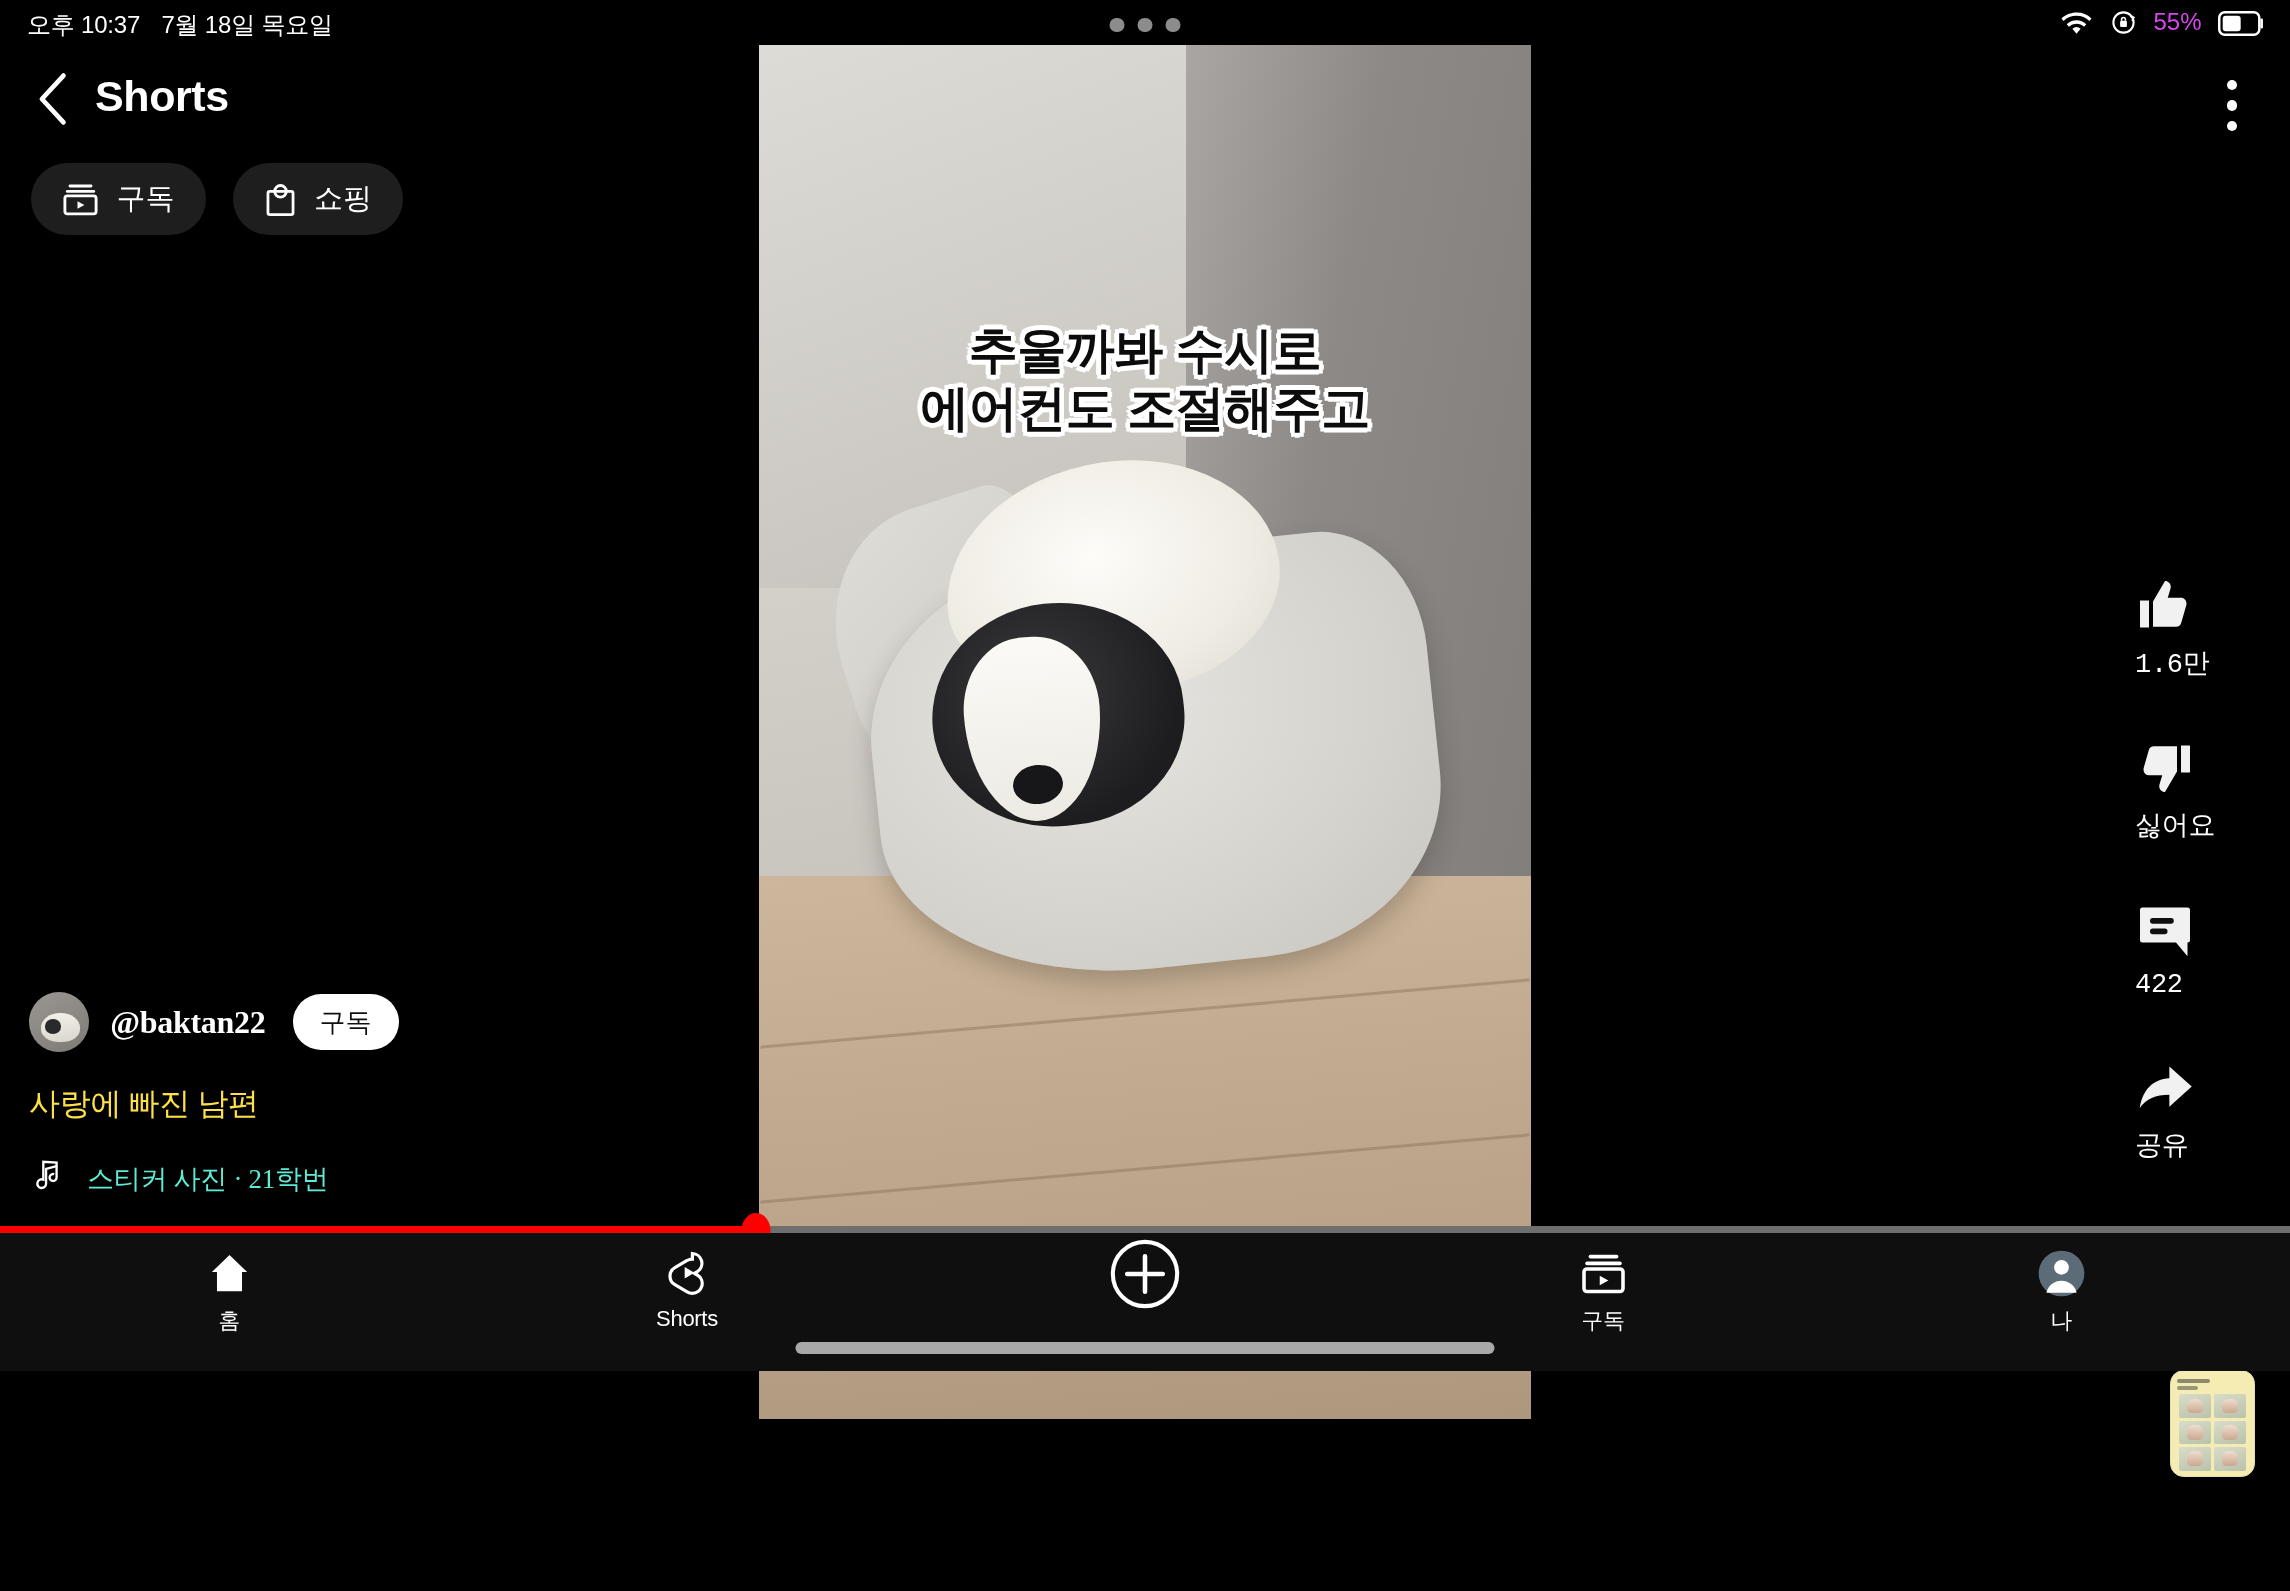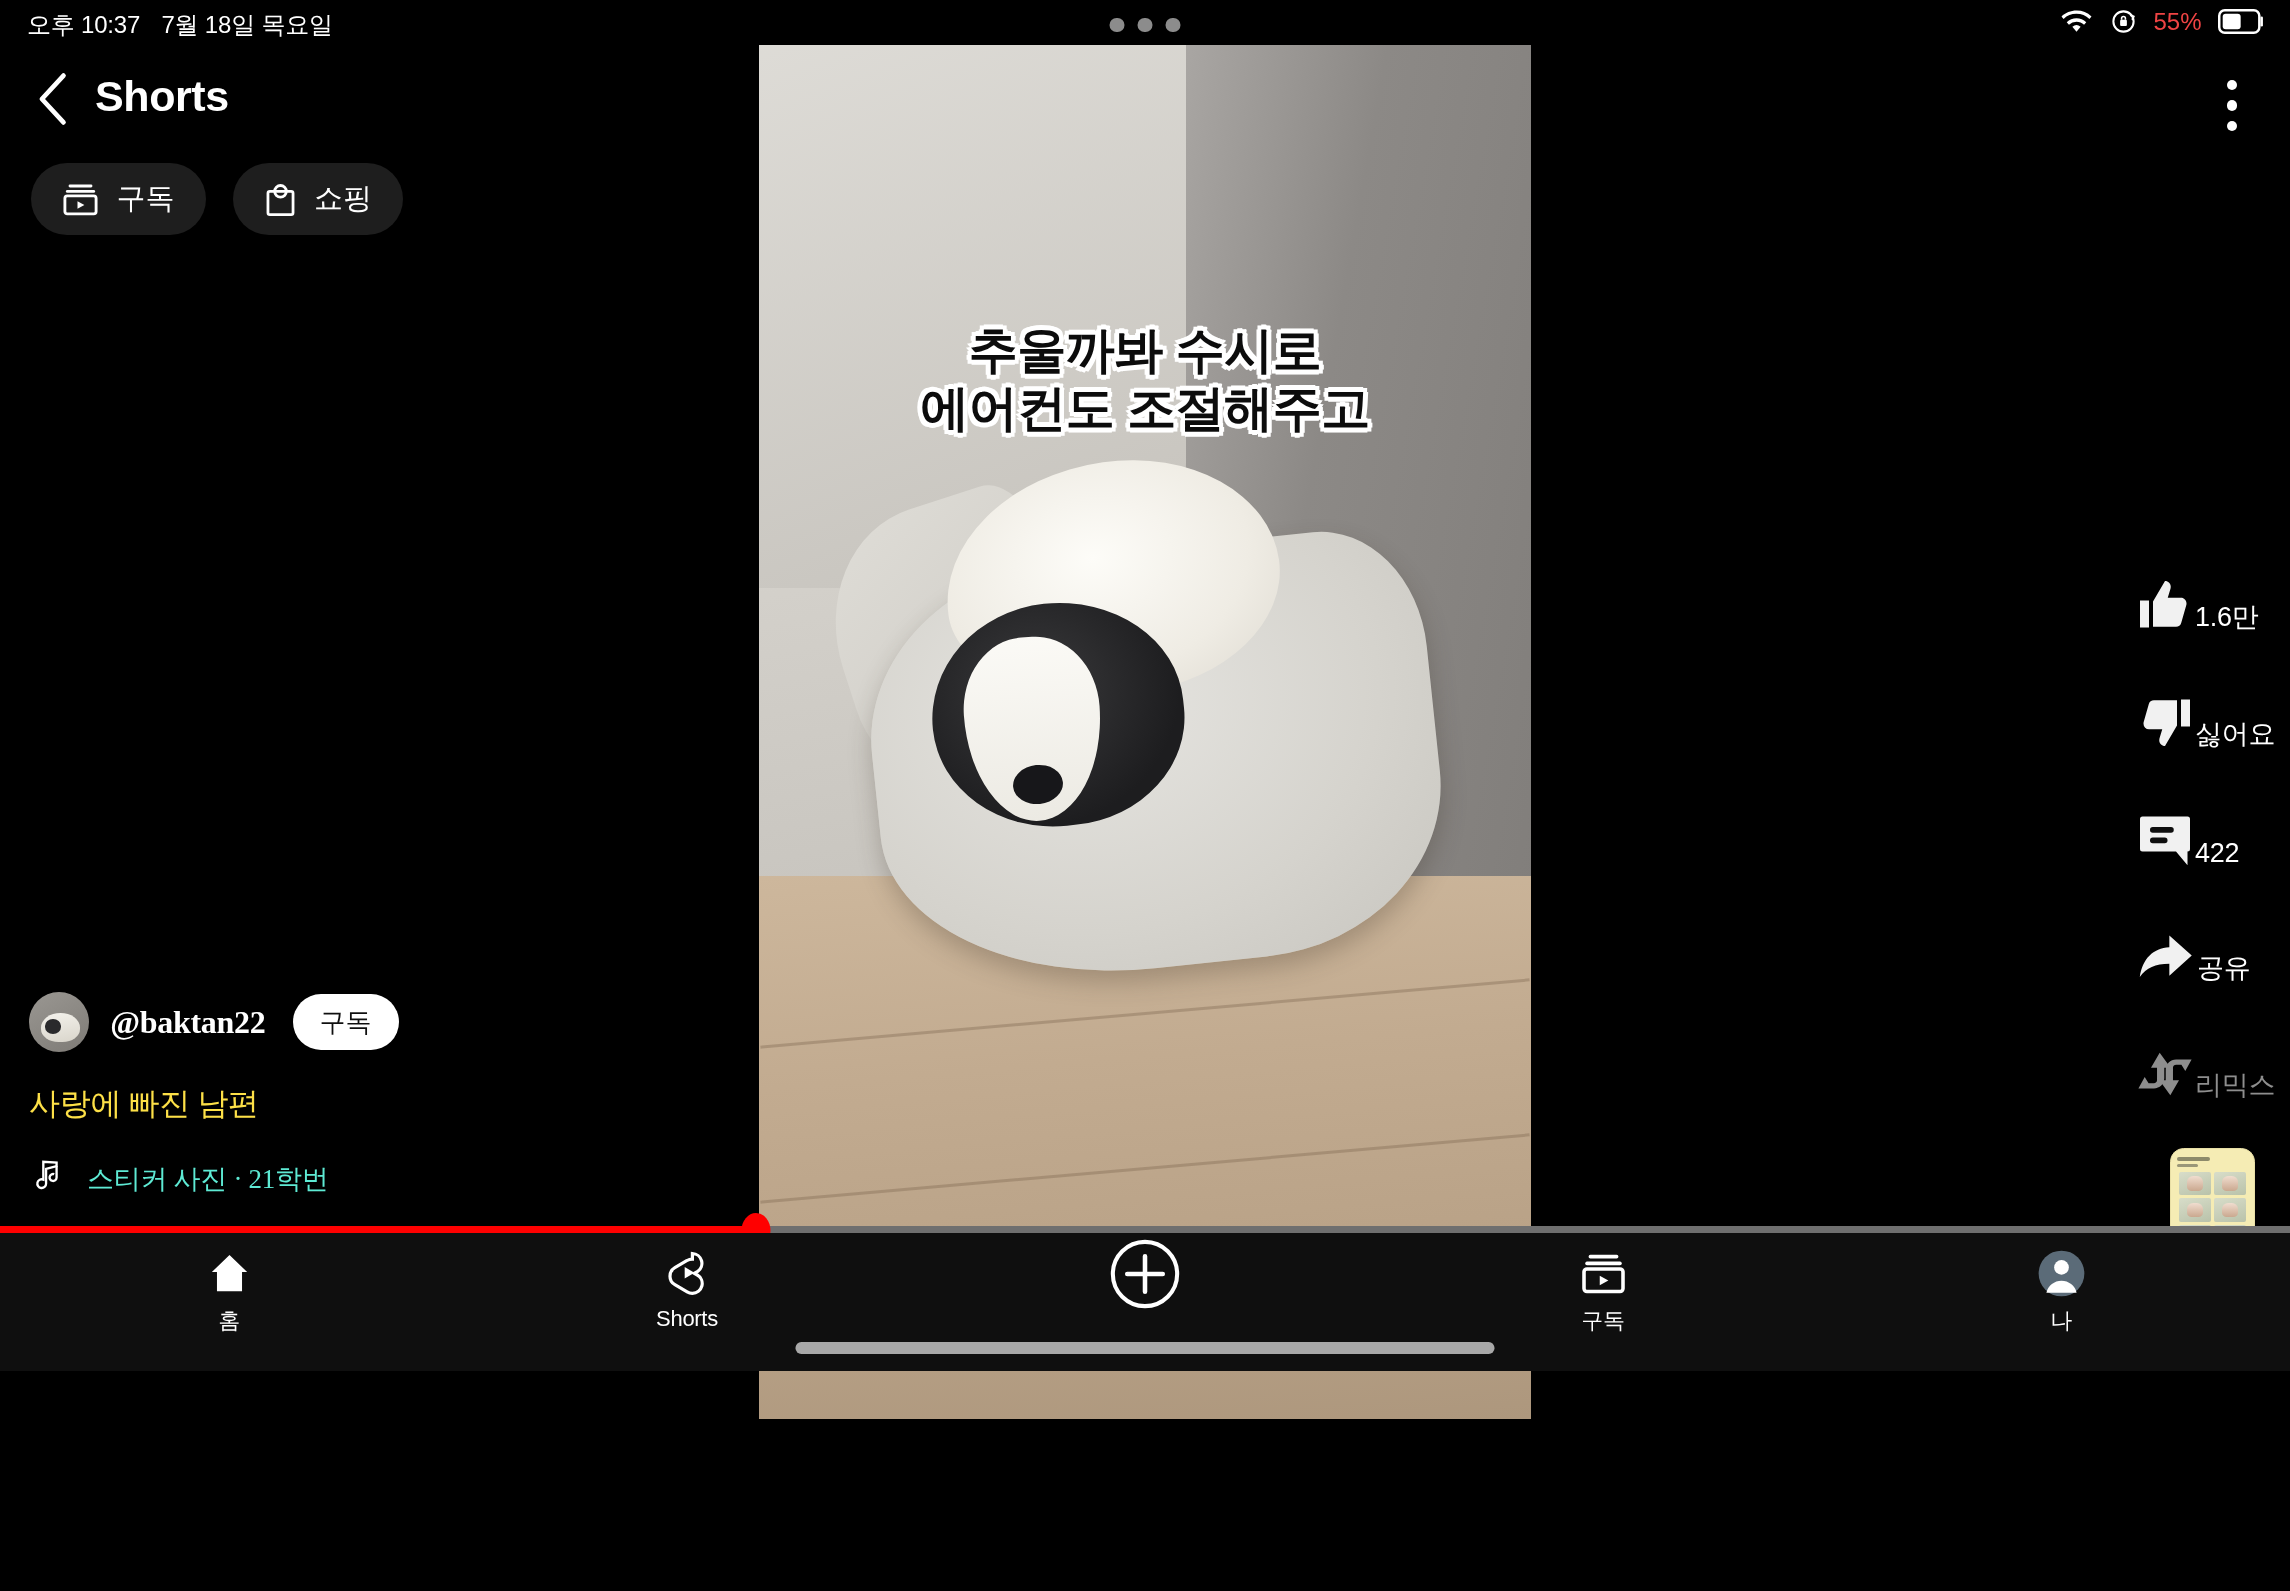--- a/index.html
+++ b/index.html
@@ -11,22 +11,22 @@
   }
   #app { position:relative; width:2290px; height:1371px; background:#000; }
 
   
   .statusbar { position:absolute; top:0; left:0; width:2290px; height:47px; }
   .sb-left { position:absolute; left:27px; top:8.7px; display:flex; align-items:center; gap:21.3px;
              color:#fff; font-size:24px; letter-spacing:-0.2px; }
   .sb-dots { position:absolute; left:50%; top:17.5px; transform:translateX(-50%);
              display:flex; gap:13.6px; }
   .sb-dots i { width:14.6px; height:14.6px; border-radius:50%; background:#8c8c8c; display:block; }
-  .sb-right { position:absolute; right:25px; top:7.8px; display:flex; align-items:center; gap:16.5px;
-              color:#ef4444; font-size:24px; }
+  .sb-right { position:absolute; right:25px; top:7.8px; display:flex; align-items:flex-end; gap:16.5px;
+              color:#d946ef; font-size:24px; }
   .sb-right svg { display:block; }
 
   
   .header { position:absolute; top:58px; left:0; width:2290px; height:89px; }
   .back-btn { position:absolute; left:25px; top:11.6px; width:58px; height:62px;
               display:flex; align-items:center; justify-content:center; }
   .page-title { position:absolute; left:95px; top:13.6px; color:#fff; font-size:43px;
                 font-weight:bold; letter-spacing:-0.4px; }
   .kebab { position:absolute; right:33px; top:17.5px; width:50px; height:60px;
            display:flex; flex-direction:column; align-items:center; justify-content:center; gap:9.7px; }
@@ -81,22 +81,22 @@
              background:#17171a; border-radius:50%; transform:rotate(-6deg); }
   .v-caption { position:absolute; left:0; top:277px; width:772px; text-align:center;
              color:#0c0c0c; font-size:49px; font-weight:bold; line-height:1.18;
              letter-spacing:-0.5px;
              text-shadow:
                -3.9px -3.9px 0 #fff, 3.9px -3.9px 0 #fff, -3.9px 3.9px 0 #fff, 3.9px 3.9px 0 #fff,
                -4.9px 0 0 #fff, 4.9px 0 0 #fff, 0 -4.9px 0 #fff, 0 4.9px 0 #fff; }
 
   
   .rail { position:absolute; right:0; top:563px; width:155px; }
-  .rail-item { width:155px; display:flex; align-items:flex-end;
-               margin-bottom:45px; }
+  .rail-item { width:155px; display:flex; flex-direction:column; align-items:flex-start;
+               margin-bottom:45px;font-family:Liberation Mono, monospace; }
   .rail-item .ic { height:72px; display:flex; align-items:flex-end; justify-content:center; }
   .rail-item .lb { color:#fff; font-size:27px; margin-top:9.7px; letter-spacing:-0.3px; }
   .rail-item.dim .lb { color:#8e8e8e; }
   .rail-thumb { width:85px; height:107px; border-radius:13.6px; overflow:hidden;
                 background:#f5ecb4; margin:13.6px auto 0; position:relative;
                 border:1.9px solid #e8dfa6; }
   .rt-head { position:absolute; left:5.8px; top:4.9px; right:5.8px; height:15.5px; }
   .rt-head::before { content:""; position:absolute; left:0; top:2.9px; width:33px; height:3.9px;
                      background:#8d8a6a; border-radius:1.9px; }
   .rt-head::after { content:""; position:absolute; left:0; top:9.7px; width:21.3px; height:3.9px;

